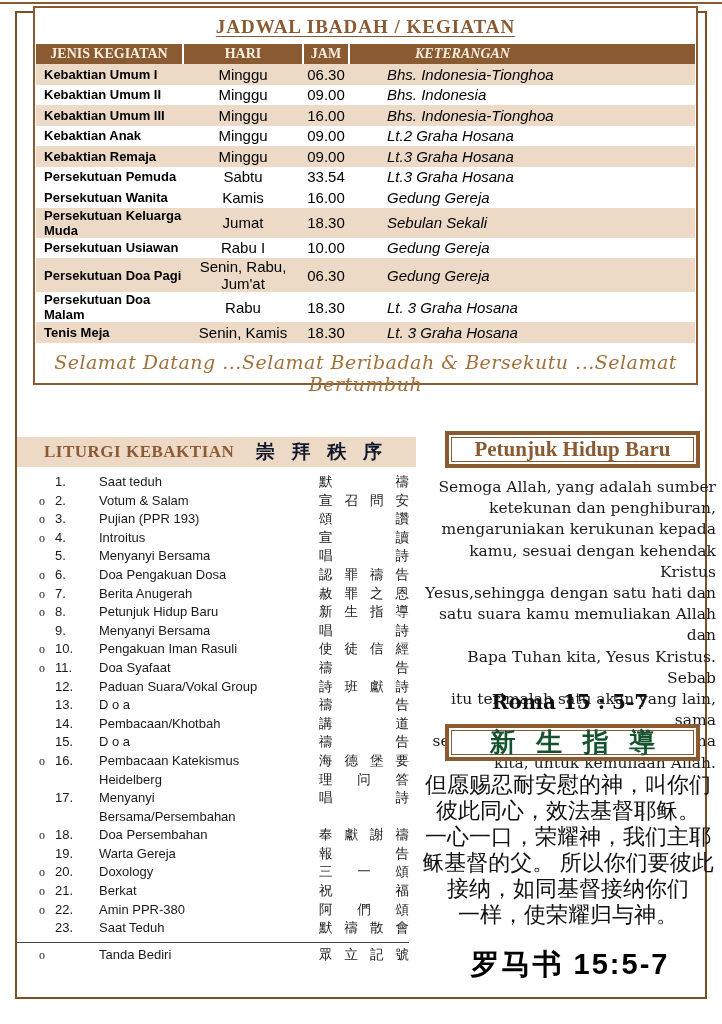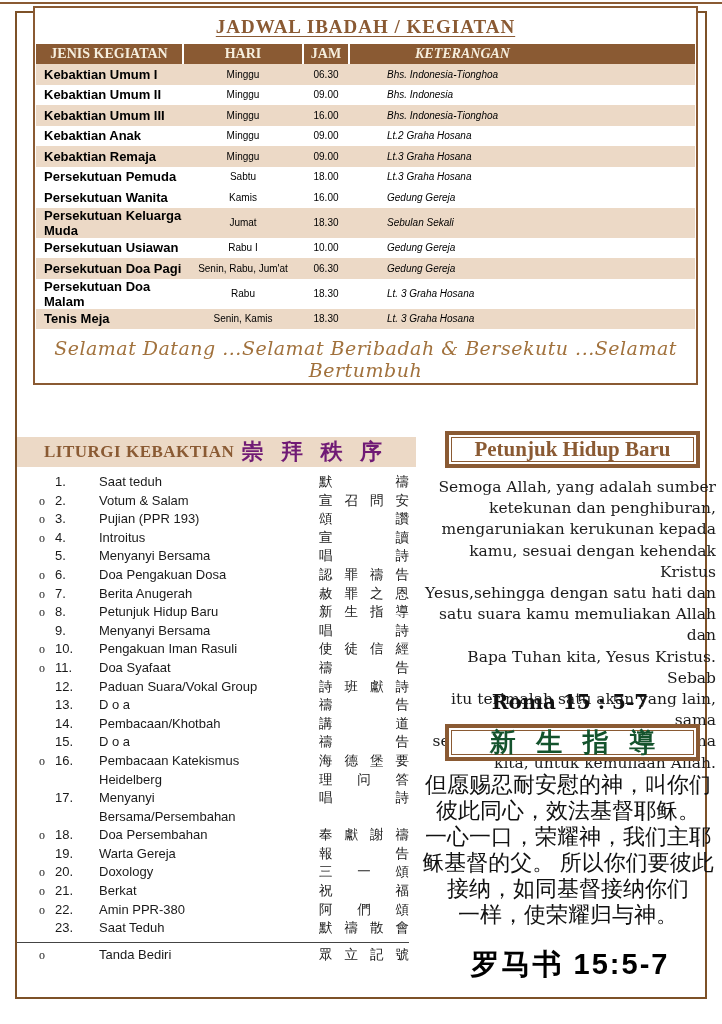--- a/index.html
+++ b/index.html
@@ -16,37 +16,37 @@
                   border:2px solid #8a5a33; background:#fff; }
   .schedule-title { margin-top:8px; text-align:center; font-family:"Liberation Serif",serif;
                     font-weight:bold; font-size:19px; letter-spacing:1px; color:#8a5a33;
                     text-decoration:underline; text-underline-offset:3px; }
   table.schedule { margin:6px auto 0; border-collapse:collapse; table-layout:fixed; width:659px; }
   col.c1{width:147px} col.c2{width:120px} col.c3{width:46px} col.c4{width:346px}
   th { background:#8a5a33; color:#f6eedd; font-family:"Liberation Serif",serif;
        font-weight:bold; font-size:14px; height:20px; padding:0; text-align:center; }
   th + th { border-left:2px solid #ffffff; }
   th.th-ket { font-style:italic; padding-right:120px; }
-  td { height:20.5px; padding:0; font-size:10px; color:#000; }
+  td { height:20.5px; padding:0; font-size:15px; color:#000; }
   tr.odd  td { background:#ecd9c6; }
   tr.even td { background:#ffffff; }
   td.c-keg  { font-weight:bold; text-align:left; padding-left:8px; font-size:13px; }
   td.c-hari { text-align:center; }
   td.c-jam  { text-align:center; }
   td.c-ket  { font-style:italic; text-align:left; padding-left:38px; }
   .welcome { margin-top:8px; text-align:center; font-family:"DejaVu Serif",serif;
              font-style:italic; font-size:19px; color:#a1713c; letter-spacing:0.5px; }
 
   
   .liturgi-header { position:absolute; left:17px; top:437px; width:399px; height:30px;
                     background:#ecd9c6; display:flex; align-items:center; }
   .liturgi-title { margin-left:27px; font-family:"Liberation Serif",serif; font-weight:bold;
                    font-size:17px; color:#8a5a33; letter-spacing:0.5px; }
   .liturgi-cjk-title { margin-left:auto; margin-right:28px; font-family:"Liberation Serif",serif;
-                   font-weight:bold; font-size:22px; color:#701a75; letter-spacing:6px; }
+                   font-weight:bold; font-size:19px; color:#0f172a; letter-spacing:6px; }
   .liturgi-list { position:absolute; left:17px; top:473px; width:392px;
                   font-size:13px; color:#1a1a1a; }
   .li-row { display:flex; line-height:18.6px; }
   .li-marker { width:38px; padding-left:22px; font-family:"Liberation Serif",serif; font-size:12px; }
   .li-no { width:44px; }
   .li-label { flex:1; }
   .li-cjk { width:90px; font-family:"Liberation Serif",serif; font-size:13.5px;
             text-align:justify; text-align-last:justify; white-space:pre-line;margin-left:29px; }
   .li-divider { border-top:1.5px solid #444; margin:4px 0 3px; width:100%; }
 
@@ -122,21 +122,21 @@
           </tr>
           <tr class="odd">
             <td class="c-keg">Kebaktian Remaja</td>
             <td class="c-hari">Minggu</td>
             <td class="c-jam">09.00</td>
             <td class="c-ket">Lt.3 Graha Hosana</td>
           </tr>
           <tr class="even">
             <td class="c-keg">Persekutuan Pemuda</td>
             <td class="c-hari">Sabtu</td>
-            <td class="c-jam">18.00</td>
+            <td class="c-jam">33.54</td>
             <td class="c-ket">Lt.3 Graha Hosana</td>
           </tr>
           <tr class="even">
             <td class="c-keg">Persekutuan Wanita</td>
             <td class="c-hari">Kamis</td>
             <td class="c-jam">16.00</td>
             <td class="c-ket">Gedung Gereja</td>
           </tr>
           <tr class="odd">
             <td class="c-keg">Persekutuan Keluarga Muda</td>

